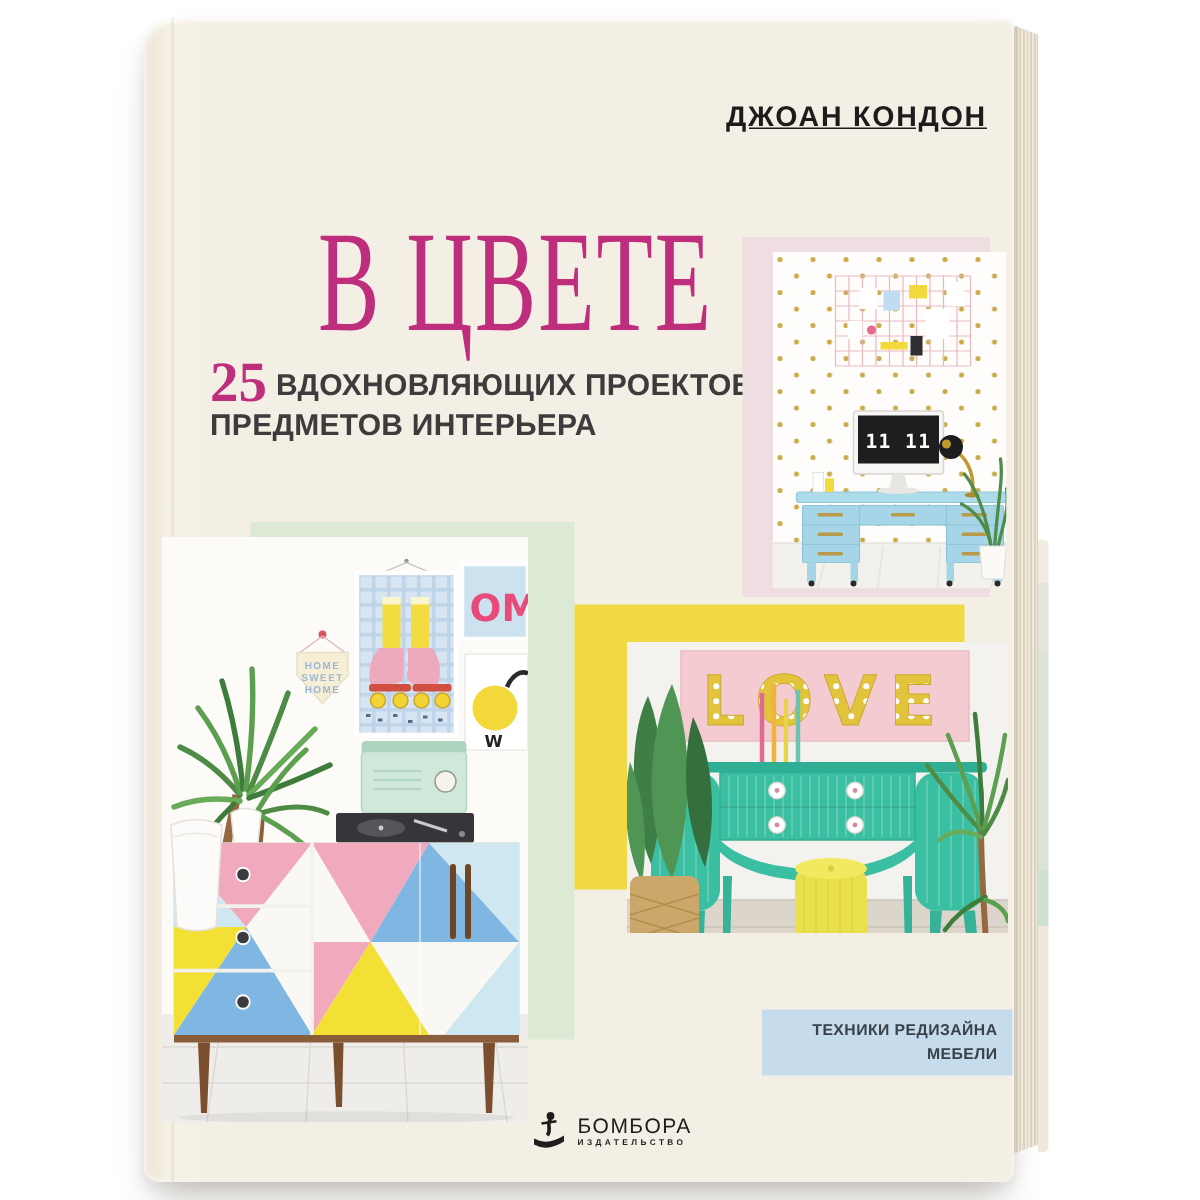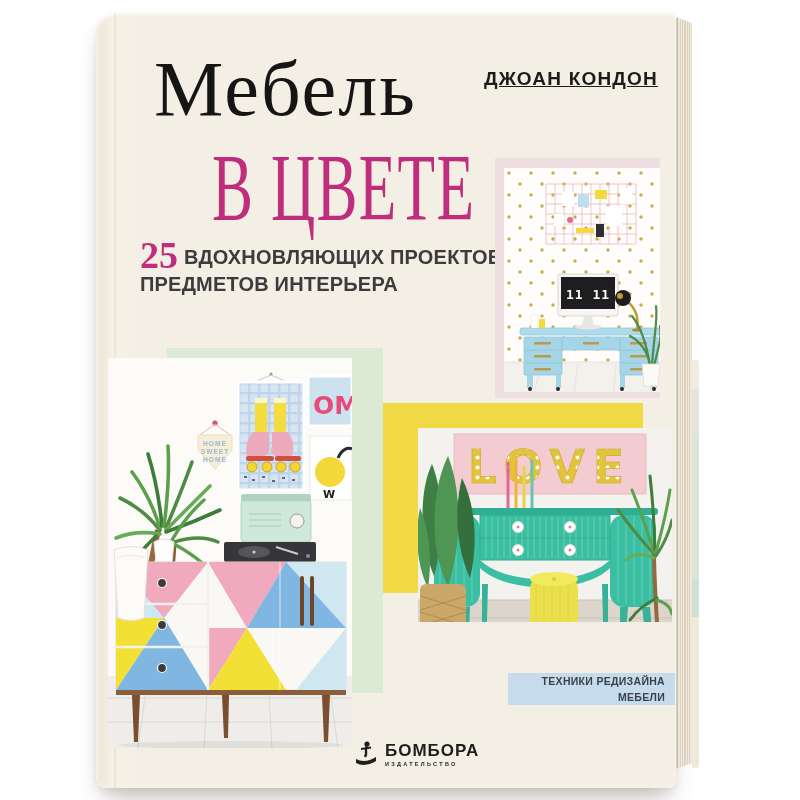--- a/index.html
+++ b/index.html
@@ -27,40 +27,39 @@
   .subtitle{position:absolute;left:44px;top:230px;color:#3c3c3c;font-weight:700;
             font-size:20px;line-height:27px;letter-spacing:.2px;}
   .subtitle .num{font-family:"Liberation Serif","DejaVu Serif",serif;font-weight:700;
                  font-size:38px;color:#bf2d7d;margin-right:6px;vertical-align:-4px;letter-spacing:0;}
   .block{position:absolute;}
   .rect-pink{left:399px;top:146px;width:165px;height:240px;background:#eedee1;}
   .rect-mint{left:71px;top:336px;width:216px;height:345px;background:#dbe9d5;}
   .rect-yellow{left:287px;top:391px;width:260px;height:190px;background:#f0d945;}
   .photo{position:absolute;overflow:hidden;}
   .photo svg{display:block;}
-  .photo-desk{left:408px;top:156px;width:156px;height:224px;}
+  .photo-desk{left:419px;top:156px;width:156px;height:224px;}
   .photo-dresser{left:12px;top:346px;width:244px;height:448px;}
   .photo-love{left:322px;top:416px;width:254px;height:194px;}
-  .badge{position:absolute;left:412px;top:661px;width:167px;height:32px;background:#c6dcec;
+  .badge{position:absolute;left:412px;top:661px;width:167px;height:44px;background:#c6dcec;
          color:#39414b;font-weight:700;font-size:10.5px;line-height:16px;letter-spacing:.3px;
          display:flex;flex-direction:column;justify-content:center;text-align:right;
          padding-right:10px;box-sizing:border-box;}
   .logo{position:absolute;left:258px;top:728px;display:flex;align-items:center;gap:7px;}
-  .logo-name{font-size:17px;font-weight:700;letter-spacing:1px;color:#1e1e1e;line-height:1;}
+  .logo-name{font-size:14px;font-weight:400;letter-spacing:1px;color:#1e1e1e;line-height:1;}
   .logo-tagline{font-size:5.5px;font-weight:700;letter-spacing:2.3px;color:#1e1e1e;margin-top:2px;}
 </style>
 </head>
 <body>
 
 <div class="stage">
   <div class="book">
     <div class="hinge"></div>
 
     <div class="author">ДЖОАН КОНДОН</div>
-    <div class="title1">Мебель</div>
     <div class="title2">в цвете</div>
 
     <div class="subtitle">
       <div><span class="num">25</span><span>ВДОХНОВЛЯЮЩИХ ПРОЕКТОВ</span></div>
       <div>ПРЕДМЕТОВ ИНТЕРЬЕРА</div>
     </div>
 
     <div class="block rect-pink"></div>
     <div class="block rect-mint"></div>
     <div class="block rect-yellow"></div>

